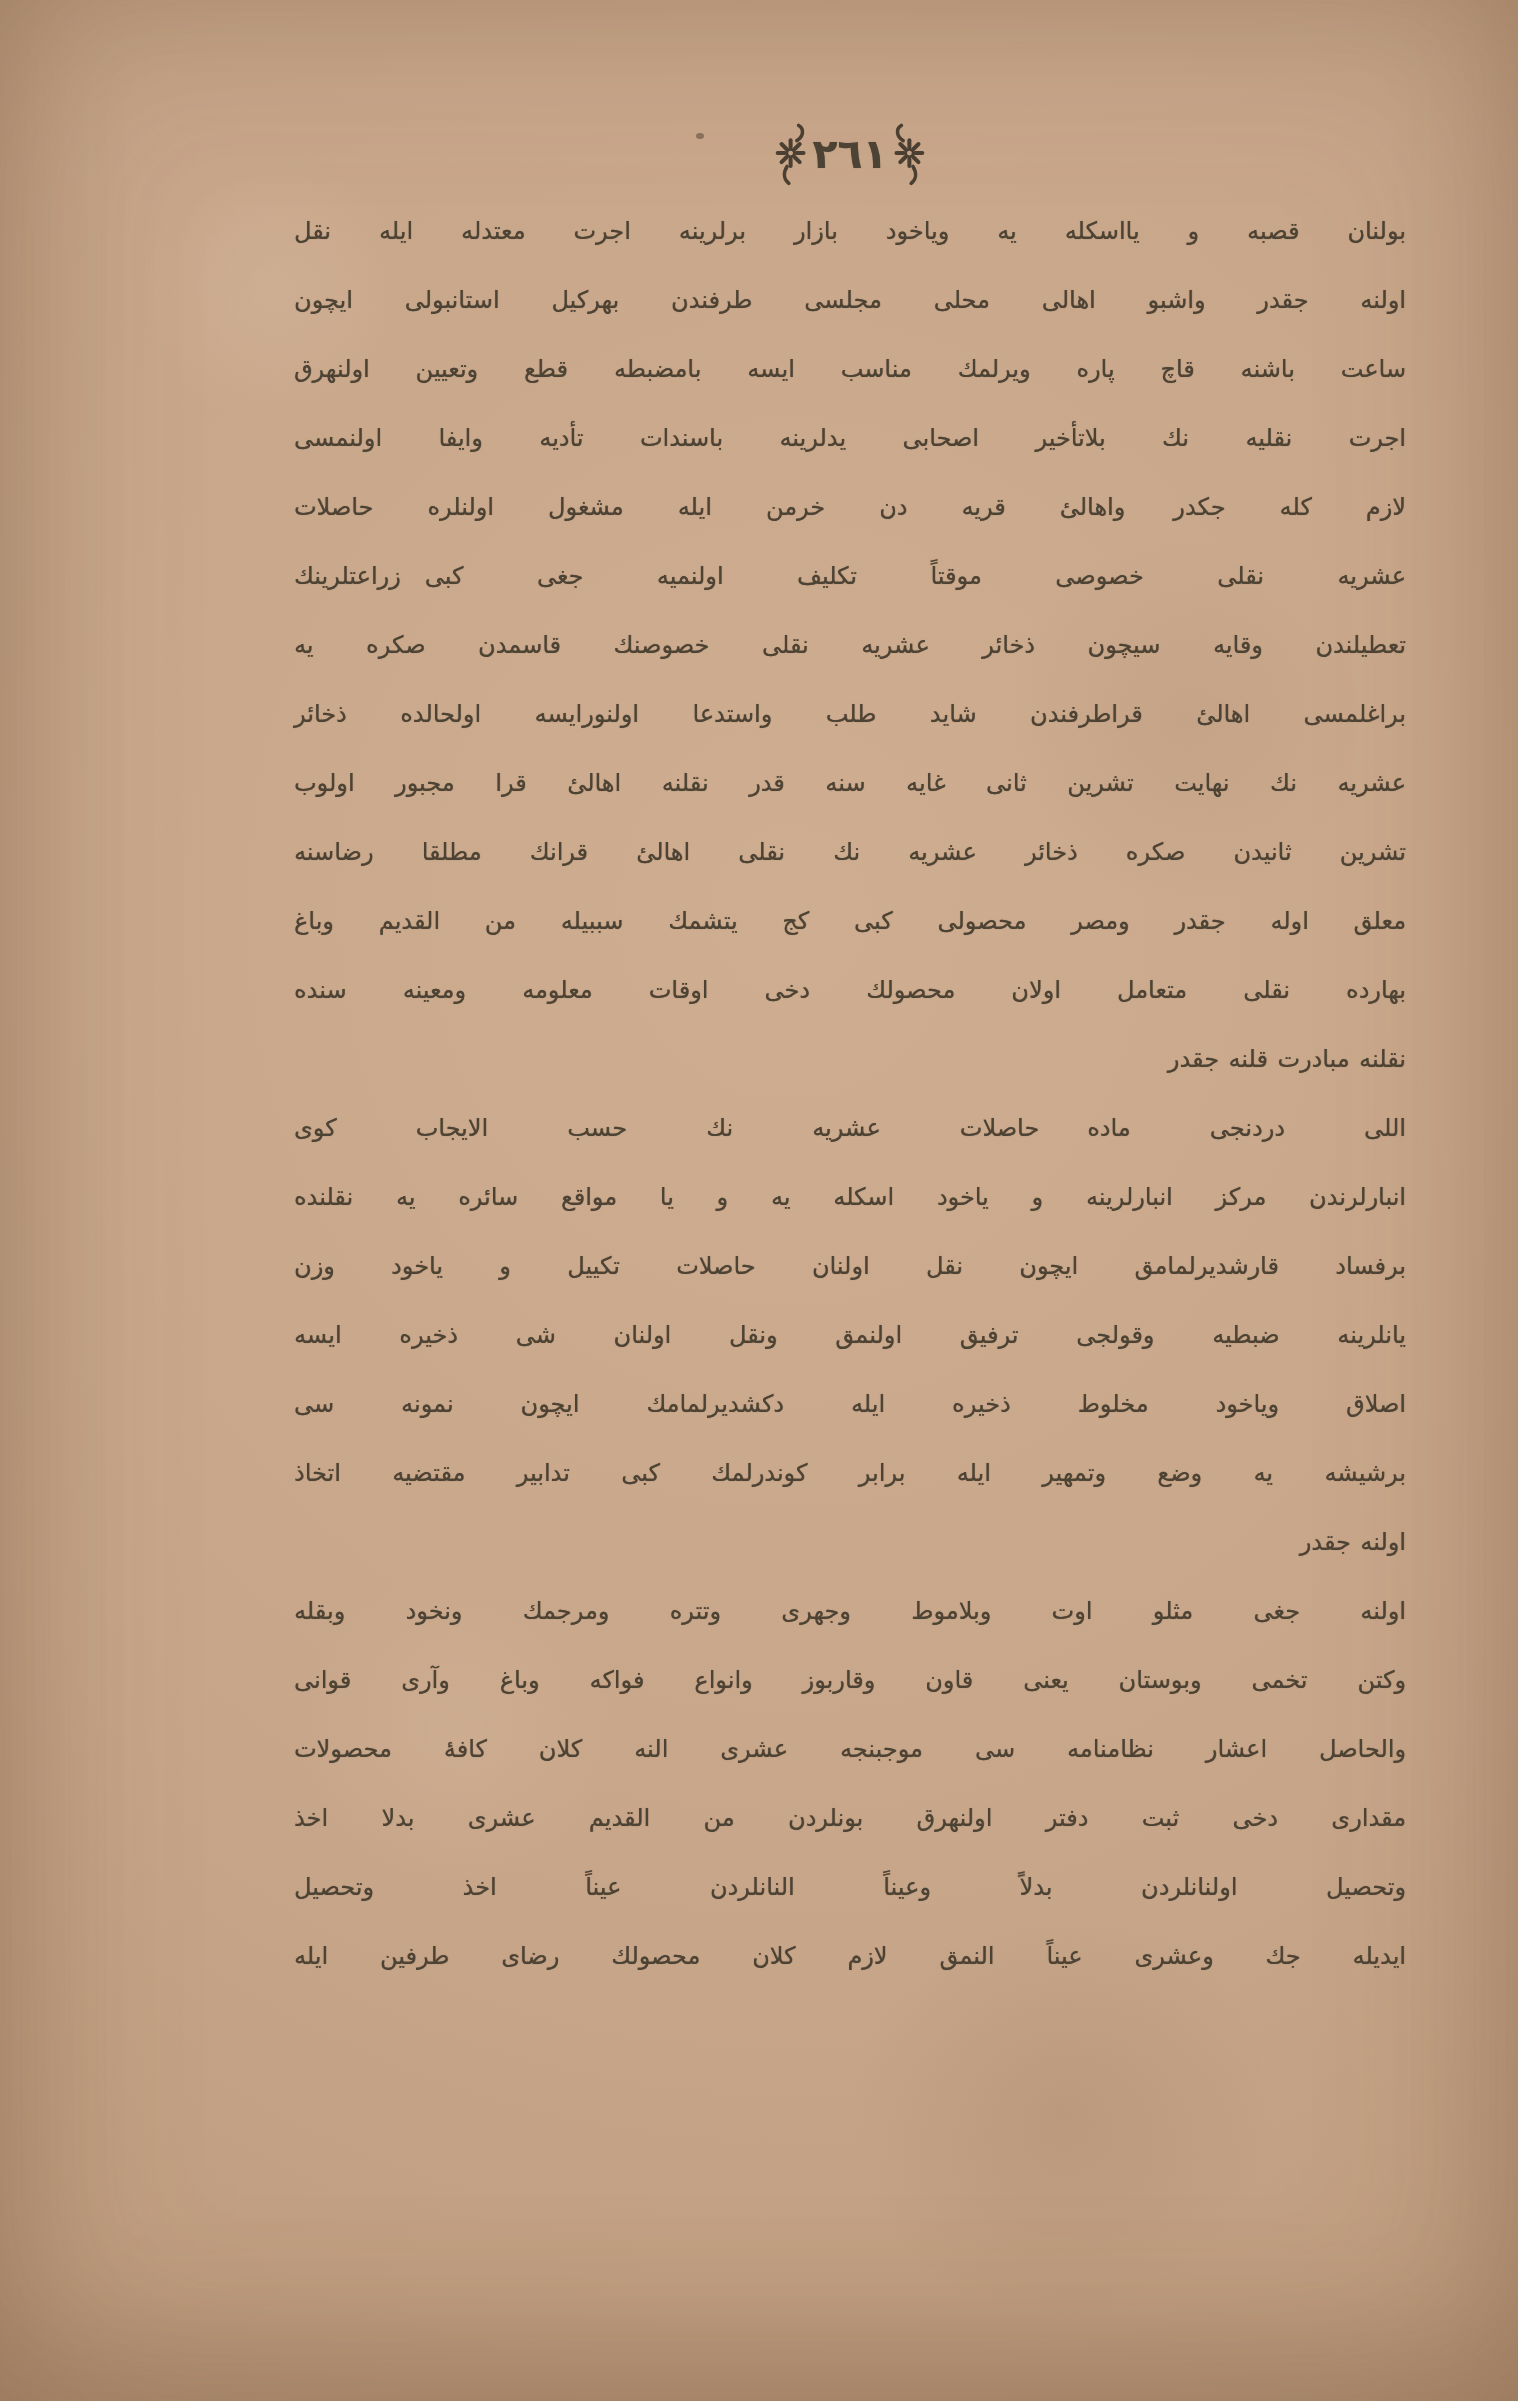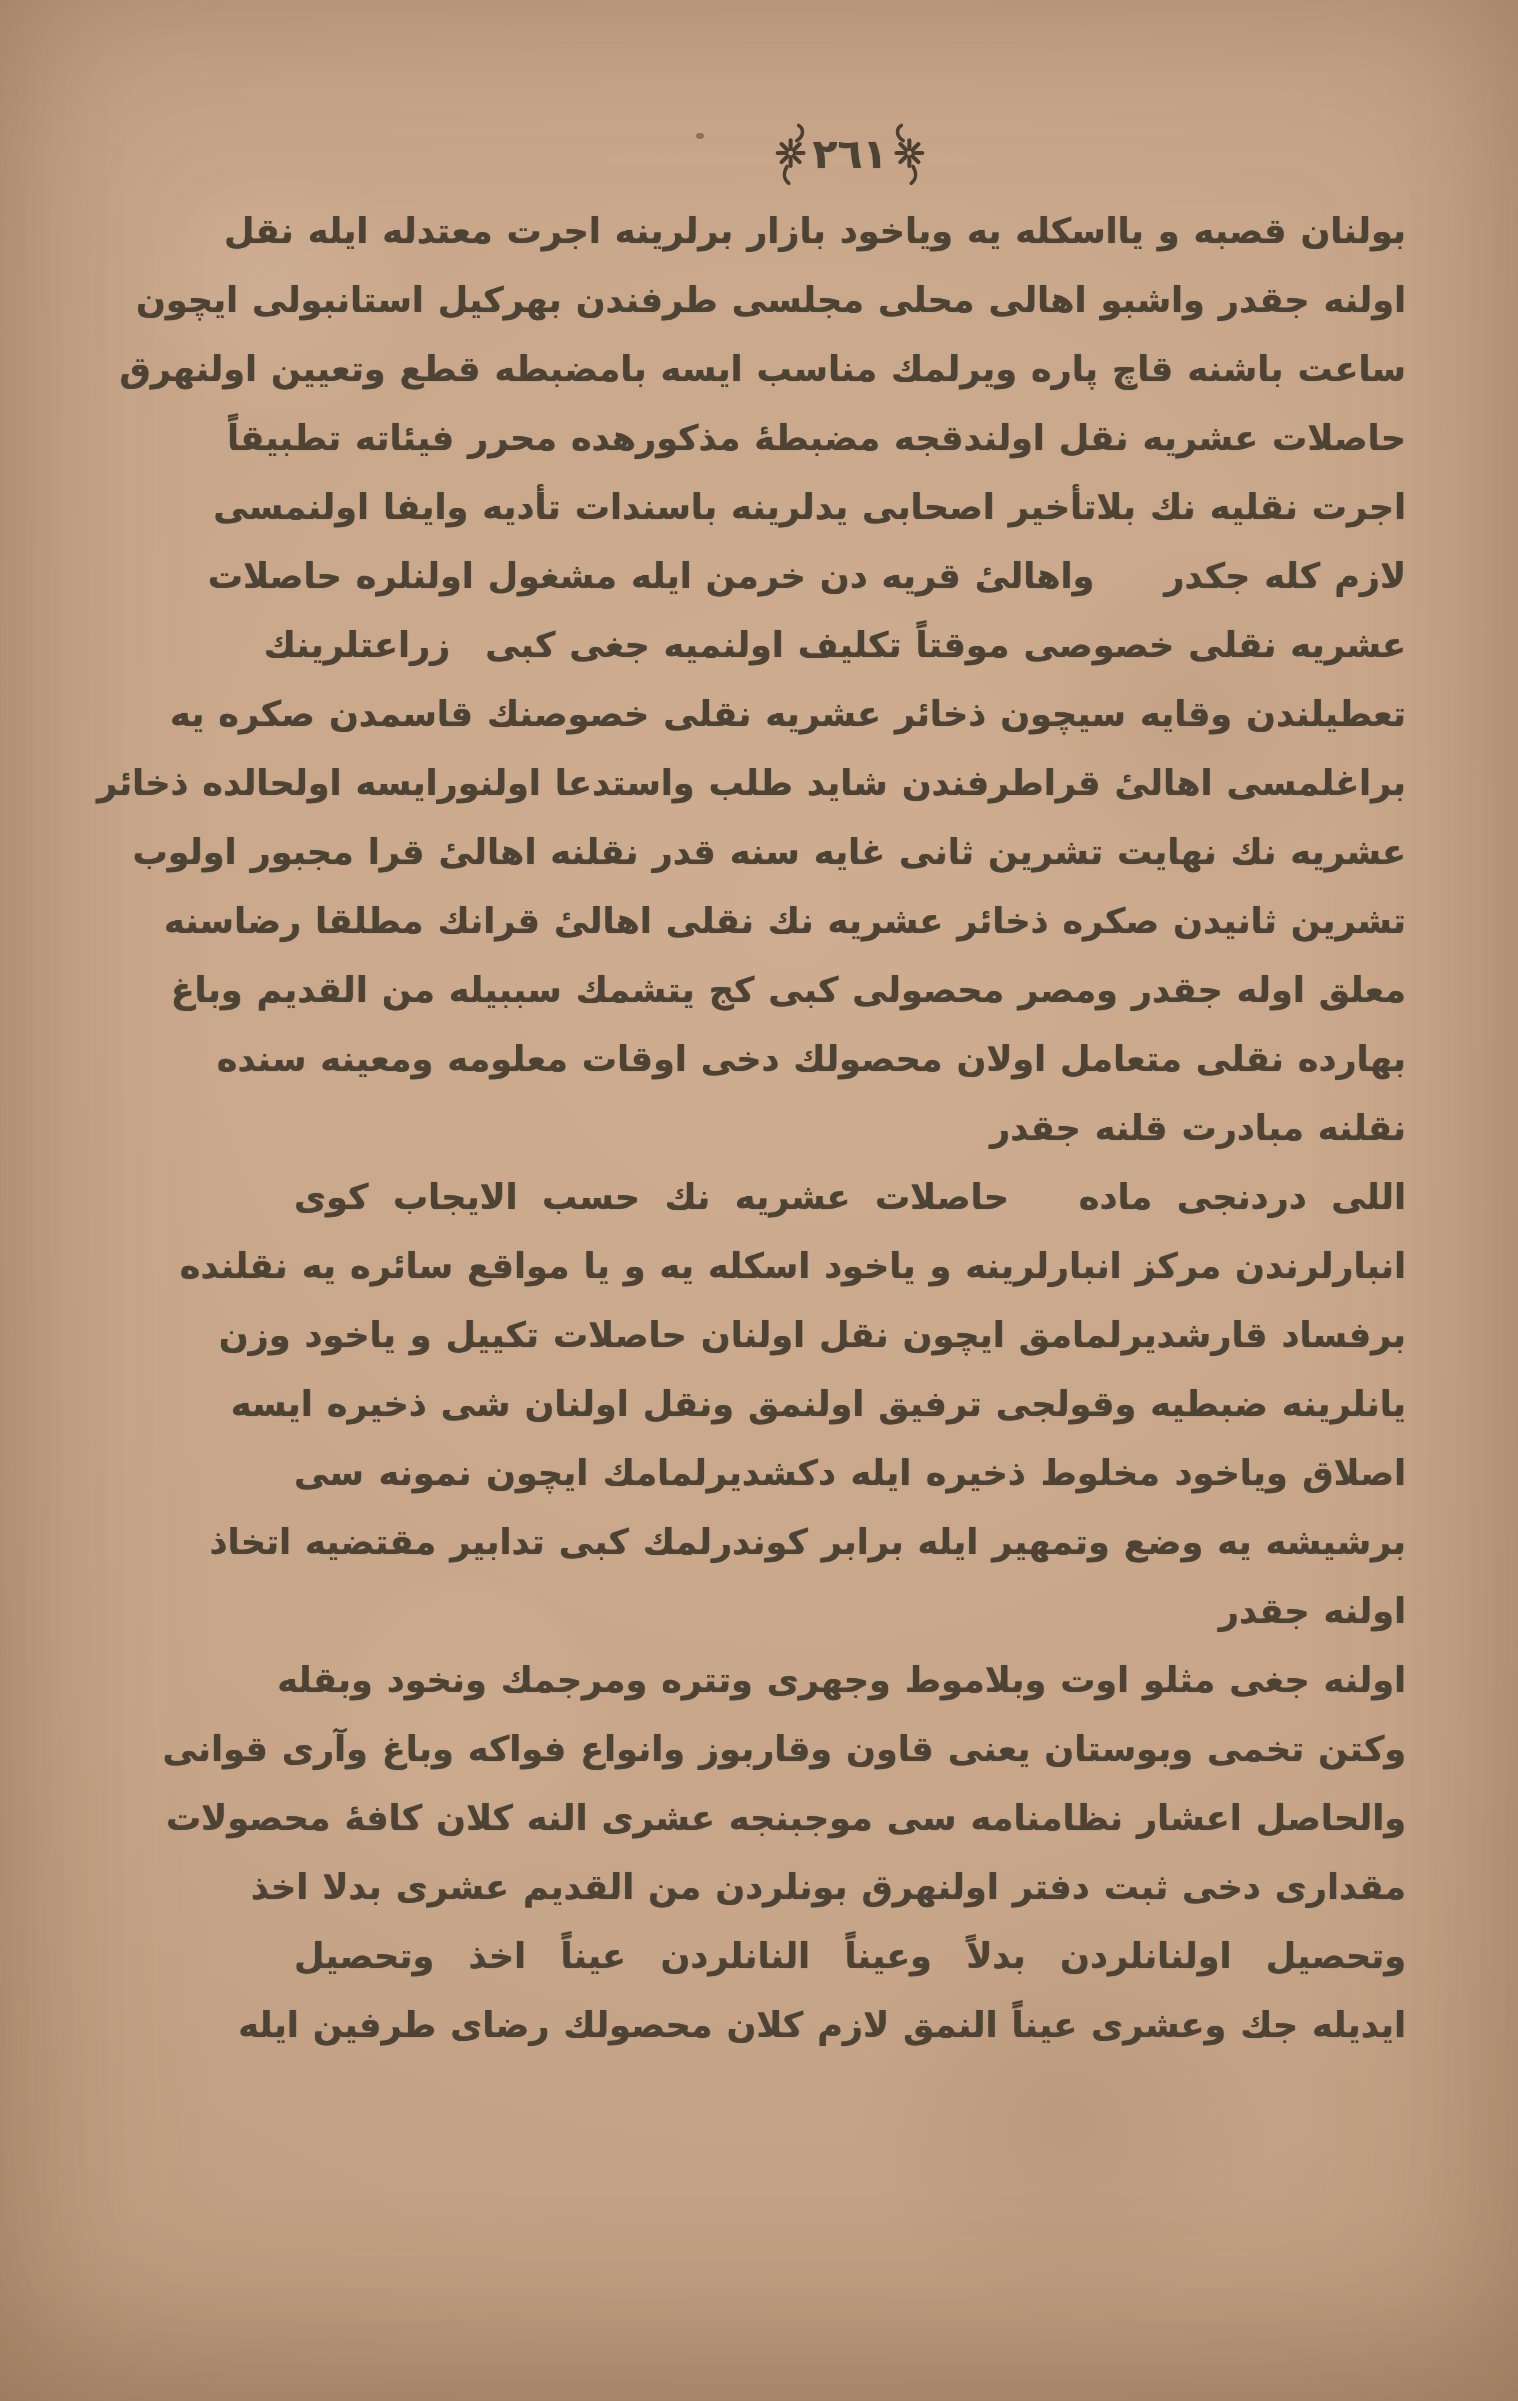--- a/index.html
+++ b/index.html
@@ -38,26 +38,25 @@
   .ink-speck{
     position:absolute;left:696px;top:133px;width:8px;height:6.2px;border-radius:50%;
     background:rgba(90,70,50,0.55);filter:blur(0.4px);
   }
   .textblock{
     position:absolute;top:197px;left:294px;width:1112px;
     direction:rtl;
   }
   .line{
     height:69px;line-height:69px;
-    font-size:35px;color:#4d4334;
+    font-size:24px;color:#4d4334;
     text-align:justify;text-align-last:justify;
     white-space:nowrap;overflow:visible;
     text-shadow:0 0 0.9px rgba(72,60,44,0.5), 0.4px 0.4px 0 rgba(72,60,44,0.35);
     word-spacing:1.8px;
-    font-weight:bold;
   }
   .line.end{text-align:right;text-align-last:right;}
 </style>
 </head>
 <body>
 
 <div class="page">
 
   <div class="ink-speck"></div>
 
@@ -92,21 +91,20 @@
         <path d="M26.6 31.4 L32.2 25.8" stroke-width="4.5"></path>
         <circle cx="22" cy="36" r="4.2" stroke-width="3"></circle>
       </g>
     </svg>
   </div>
 
   <div class="textblock">
       <div class="line">بولنان قصبه و یااسکله یه ویاخود بازار برلرینه اجرت معتدله ایله نقل</div>
       <div class="line">اولنه جقدر واشبو اهالی محلی مجلسی طرفندن بهرکیل استانبولی ایچون</div>
       <div class="line">ساعت باشنه قاچ پاره ویرلمك مناسب ایسه بامضبطه قطع وتعیین اولنهرق</div>
-      <div class="line">حاصلات عشریه نقل اولندقجه مضبطهٔ مذکورهده محرر فیئاته تطبیقاً</div>
       <div class="line">اجرت نقلیه نك بلاتأخیر اصحابی یدلرینه باسندات تأدیه وایفا اولنمسی</div>
       <div class="line">لازم کله جکدر  واهالیٔ قریه دن خرمن ایله مشغول اولنلره حاصلات</div>
       <div class="line">عشریه نقلی خصوصی موقتاً تکلیف اولنمیه جغی کبی زراعتلرینك</div>
       <div class="line">تعطیلندن وقایه سیچون ذخائر عشریه نقلی خصوصنك قاسمدن صکره یه</div>
       <div class="line">براغلمسی اهالیٔ قراطرفندن شاید طلب واستدعا اولنورایسه اولحالده ذخائر</div>
       <div class="line">عشریه نك نهایت تشرین ثانی غایه سنه قدر نقلنه اهالیٔ قرا مجبور اولوب</div>
       <div class="line">تشرین ثانیدن صکره ذخائر عشریه نك نقلی اهالیٔ قرانك مطلقا رضاسنه</div>
       <div class="line">معلق اوله جقدر ومصر محصولی کبی کج یتشمك سببیله من القدیم وباغ</div>
       <div class="line">بهارده نقلی متعامل اولان محصولك دخی اوقات معلومه ومعینه سنده</div>
       <div class="line end">نقلنه مبادرت قلنه جقدر</div>

